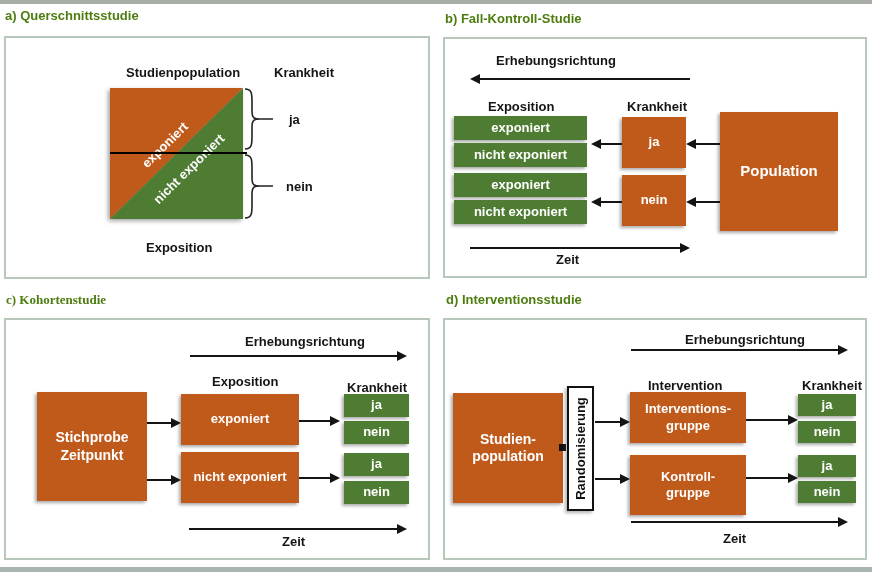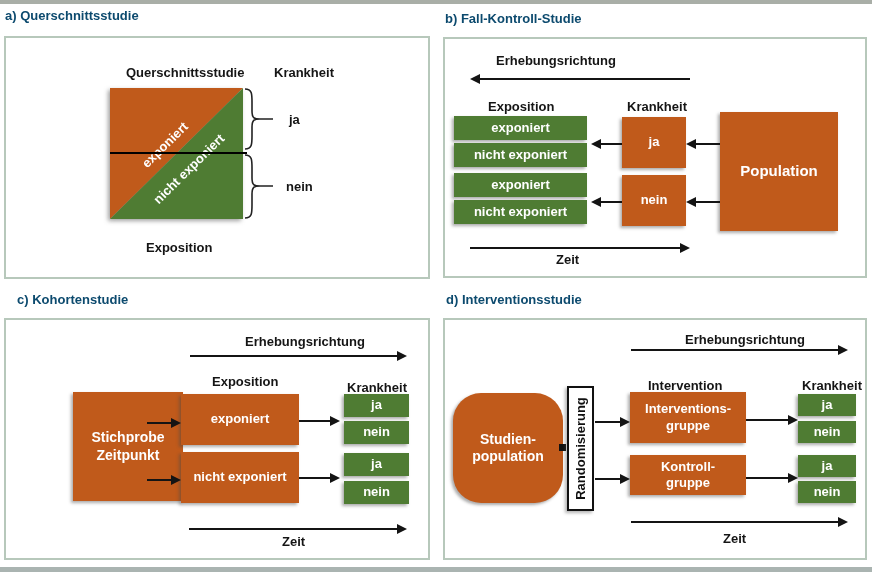--- a/index.html
+++ b/index.html
@@ -3,21 +3,21 @@
 <meta charset="utf-8">
 <style>
   html,body{margin:0;padding:0;}
   body{
     width:872px;height:572px;position:relative;background:#fff;
     font-family:"Liberation Sans",sans-serif;overflow:hidden;
   }
   .strip{position:absolute;left:0;width:872px;}
   .strip.top{top:0;height:4px;background:var(--top-strip);}
   .strip.bottom{top:567px;height:5px;background:var(--bottom-strip);}
-  .panel-title{position:absolute;font-size:13px;font-weight:bold;color:#0c4a6e;white-space:nowrap;}
+  .panel-title{position:absolute;font-size:13px;font-weight:bold;color:#4d7c0f;white-space:nowrap;}
   .panel{position:absolute;background:#fff;border:2px solid var(--panel-border);box-sizing:border-box;}
   .lbl{position:absolute;font-size:13px;font-weight:bold;color:#151515;white-space:nowrap;}
   .obox,.gbox{
     position:absolute;color:#fff;font-weight:bold;font-size:13px;line-height:1.25;
     display:flex;align-items:center;justify-content:center;text-align:center;
     box-shadow:-2px 2px 3px rgba(70,70,70,0.45);
   }
   .obox{background:var(--orange);}
   .gbox{background:var(--green);}
   .rand{
@@ -37,21 +37,21 @@
   .brace{position:absolute;}
 </style>
 </head>
 <body>
 
 <div class="strip top"></div>
 <div class="strip bottom"></div>
 
 <div class="panel-title" style="left:5px;top:8px;">a) Querschnittsstudie</div>
 <div class="panel" style="left:4px;top:36px;width:426px;height:243px;">
-  <div class="lbl" style="left:120px;top:27px;">Querschnittsstudie</div>
+  <div class="lbl" style="left:120px;top:27px;">Studienpopulation</div>
   <div class="lbl" style="left:268px;top:27px;">Krankheit</div>
 
   <svg width="133" height="131" style="position:absolute;left:104px;top:50px;filter:drop-shadow(-2px 2px 2px rgba(70,70,70,0.5));overflow:visible;">
     <polygon points="0,0 133,0 0,131" style="fill:var(--orange);"></polygon>
     <polygon points="133,0 133,131 0,131" style="fill:var(--green);"></polygon>
     <text x="58" y="60" text-anchor="middle" transform="rotate(-44.5 58 60)">exponiert</text>
     <text x="82" y="84" text-anchor="middle" transform="rotate(-44.5 82 84)">nicht exponiert</text>
   </svg>
 
   <div class="hline" style="left:104px;top:114px;width:137px;"></div>
@@ -88,29 +88,29 @@
 
   <div class="arrow left" style="left:250px;top:104px;width:25px;"></div>
   <div class="arrow left" style="left:250px;top:162px;width:25px;"></div>
   <div class="arrow left" style="left:155px;top:104px;width:22px;"></div>
   <div class="arrow left" style="left:155px;top:162px;width:22px;"></div>
 
   <div class="arrow right" style="left:25px;top:208px;width:211px;"></div>
   <div class="lbl" style="left:111px;top:213px;">Zeit</div>
 </div>
 
-<div class="panel-title" style="left:17px;top:292px;">c) Kohortenstudie</div>
+<div class="panel-title" style="left:6px;top:292px;font-family:Liberation Serif, serif;">c) Kohortenstudie</div>
 <div class="panel" style="left:4px;top:318px;width:426px;height:242px;">
   <div class="lbl" style="left:239px;top:14px;">Erhebungsrichtung</div>
   <div class="arrow right" style="left:184px;top:35px;width:208px;"></div>
 
   <div class="lbl" style="left:206px;top:54px;">Exposition</div>
   <div class="lbl" style="left:341px;top:60px;">Krankheit</div>
 
-  <div class="obox" style="left:31px;top:72px;width:110px;height:109px;font-size:14px;margin-left:36px;">
+  <div class="obox" style="left:31px;top:72px;width:110px;height:109px;font-size:14px;">
     <div>
       <div>Stichprobe</div>
       <div>Zeitpunkt</div>
     </div>
   </div>
 
   <div class="obox" style="left:175px;top:74px;width:118px;height:51px;">exponiert</div>
   <div class="obox" style="left:175px;top:132px;width:118px;height:51px;">nicht exponiert</div>
 
   <div class="gbox" style="left:338px;top:74px;width:65px;height:23px;">ja</div>
@@ -128,40 +128,40 @@
 </div>
 
 <div class="panel-title" style="left:446px;top:292px;">d) Interventionsstudie</div>
 <div class="panel" style="left:443px;top:318px;width:424px;height:242px;">
   <div class="lbl" style="left:240px;top:12px;">Erhebungsrichtung</div>
   <div class="arrow right" style="left:186px;top:29px;width:208px;"></div>
 
   <div class="lbl" style="left:203px;top:58px;">Intervention</div>
   <div class="lbl" style="left:357px;top:58px;">Krankheit</div>
 
-  <div class="obox" style="left:8px;top:73px;width:110px;height:110px;font-size:14px;border-radius:28px;">
+  <div class="obox" style="left:8px;top:73px;width:110px;height:110px;font-size:14px;">
     <div>
       <div>Studien-</div>
       <div>population</div>
     </div>
   </div>
 
   <div class="connector" style="left:114px;top:124px;"></div>
 
   <div class="rand" style="left:122px;top:66px;width:27px;height:125px;">
     <span>Randomisierung</span>
   </div>
 
   <div class="obox" style="left:185px;top:72px;width:116px;height:51px;">
     <div>
       <div>Interventions-</div>
       <div>gruppe</div>
     </div>
   </div>
-  <div class="obox" style="left:185px;top:135px;width:116px;height:40px;">
+  <div class="obox" style="left:185px;top:135px;width:116px;height:60px;">
     <div>
       <div>Kontroll-</div>
       <div>gruppe</div>
     </div>
   </div>
 
   <div class="gbox" style="left:353px;top:74px;width:58px;height:22px;">ja</div>
   <div class="gbox" style="left:353px;top:101px;width:58px;height:22px;">nein</div>
   <div class="gbox" style="left:353px;top:135px;width:58px;height:22px;">ja</div>
   <div class="gbox" style="left:353px;top:161px;width:58px;height:22px;">nein</div>

